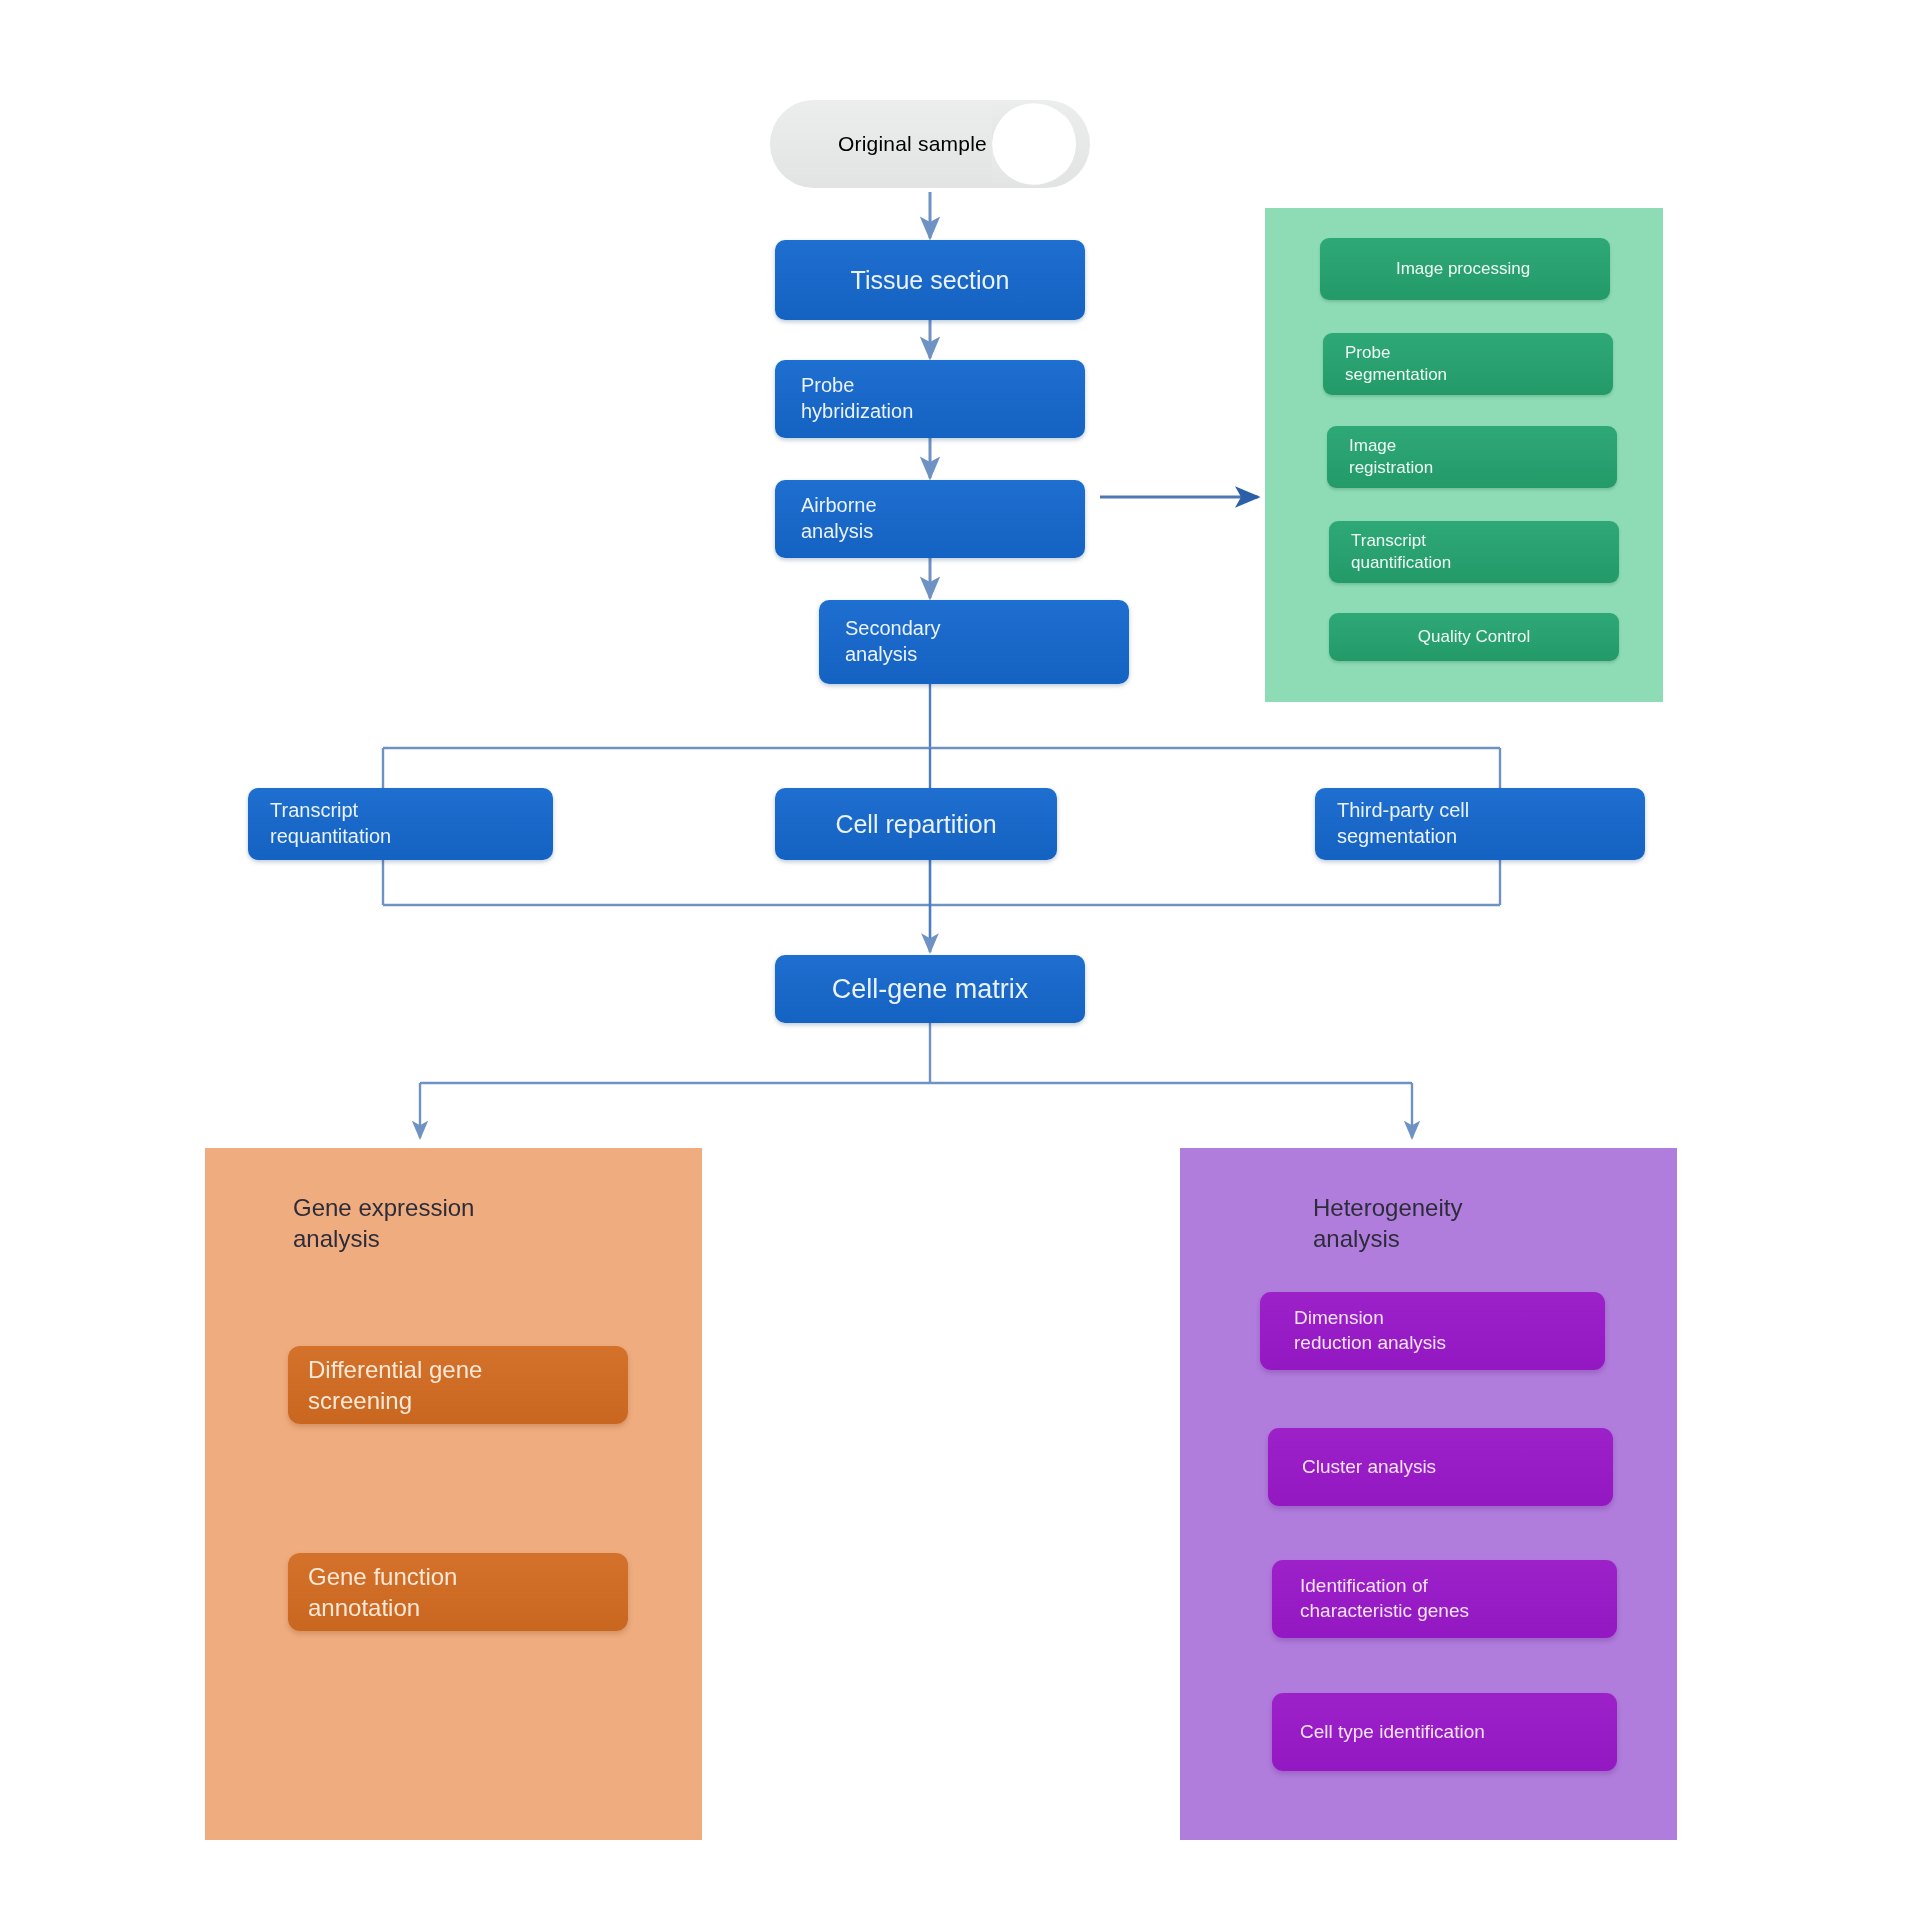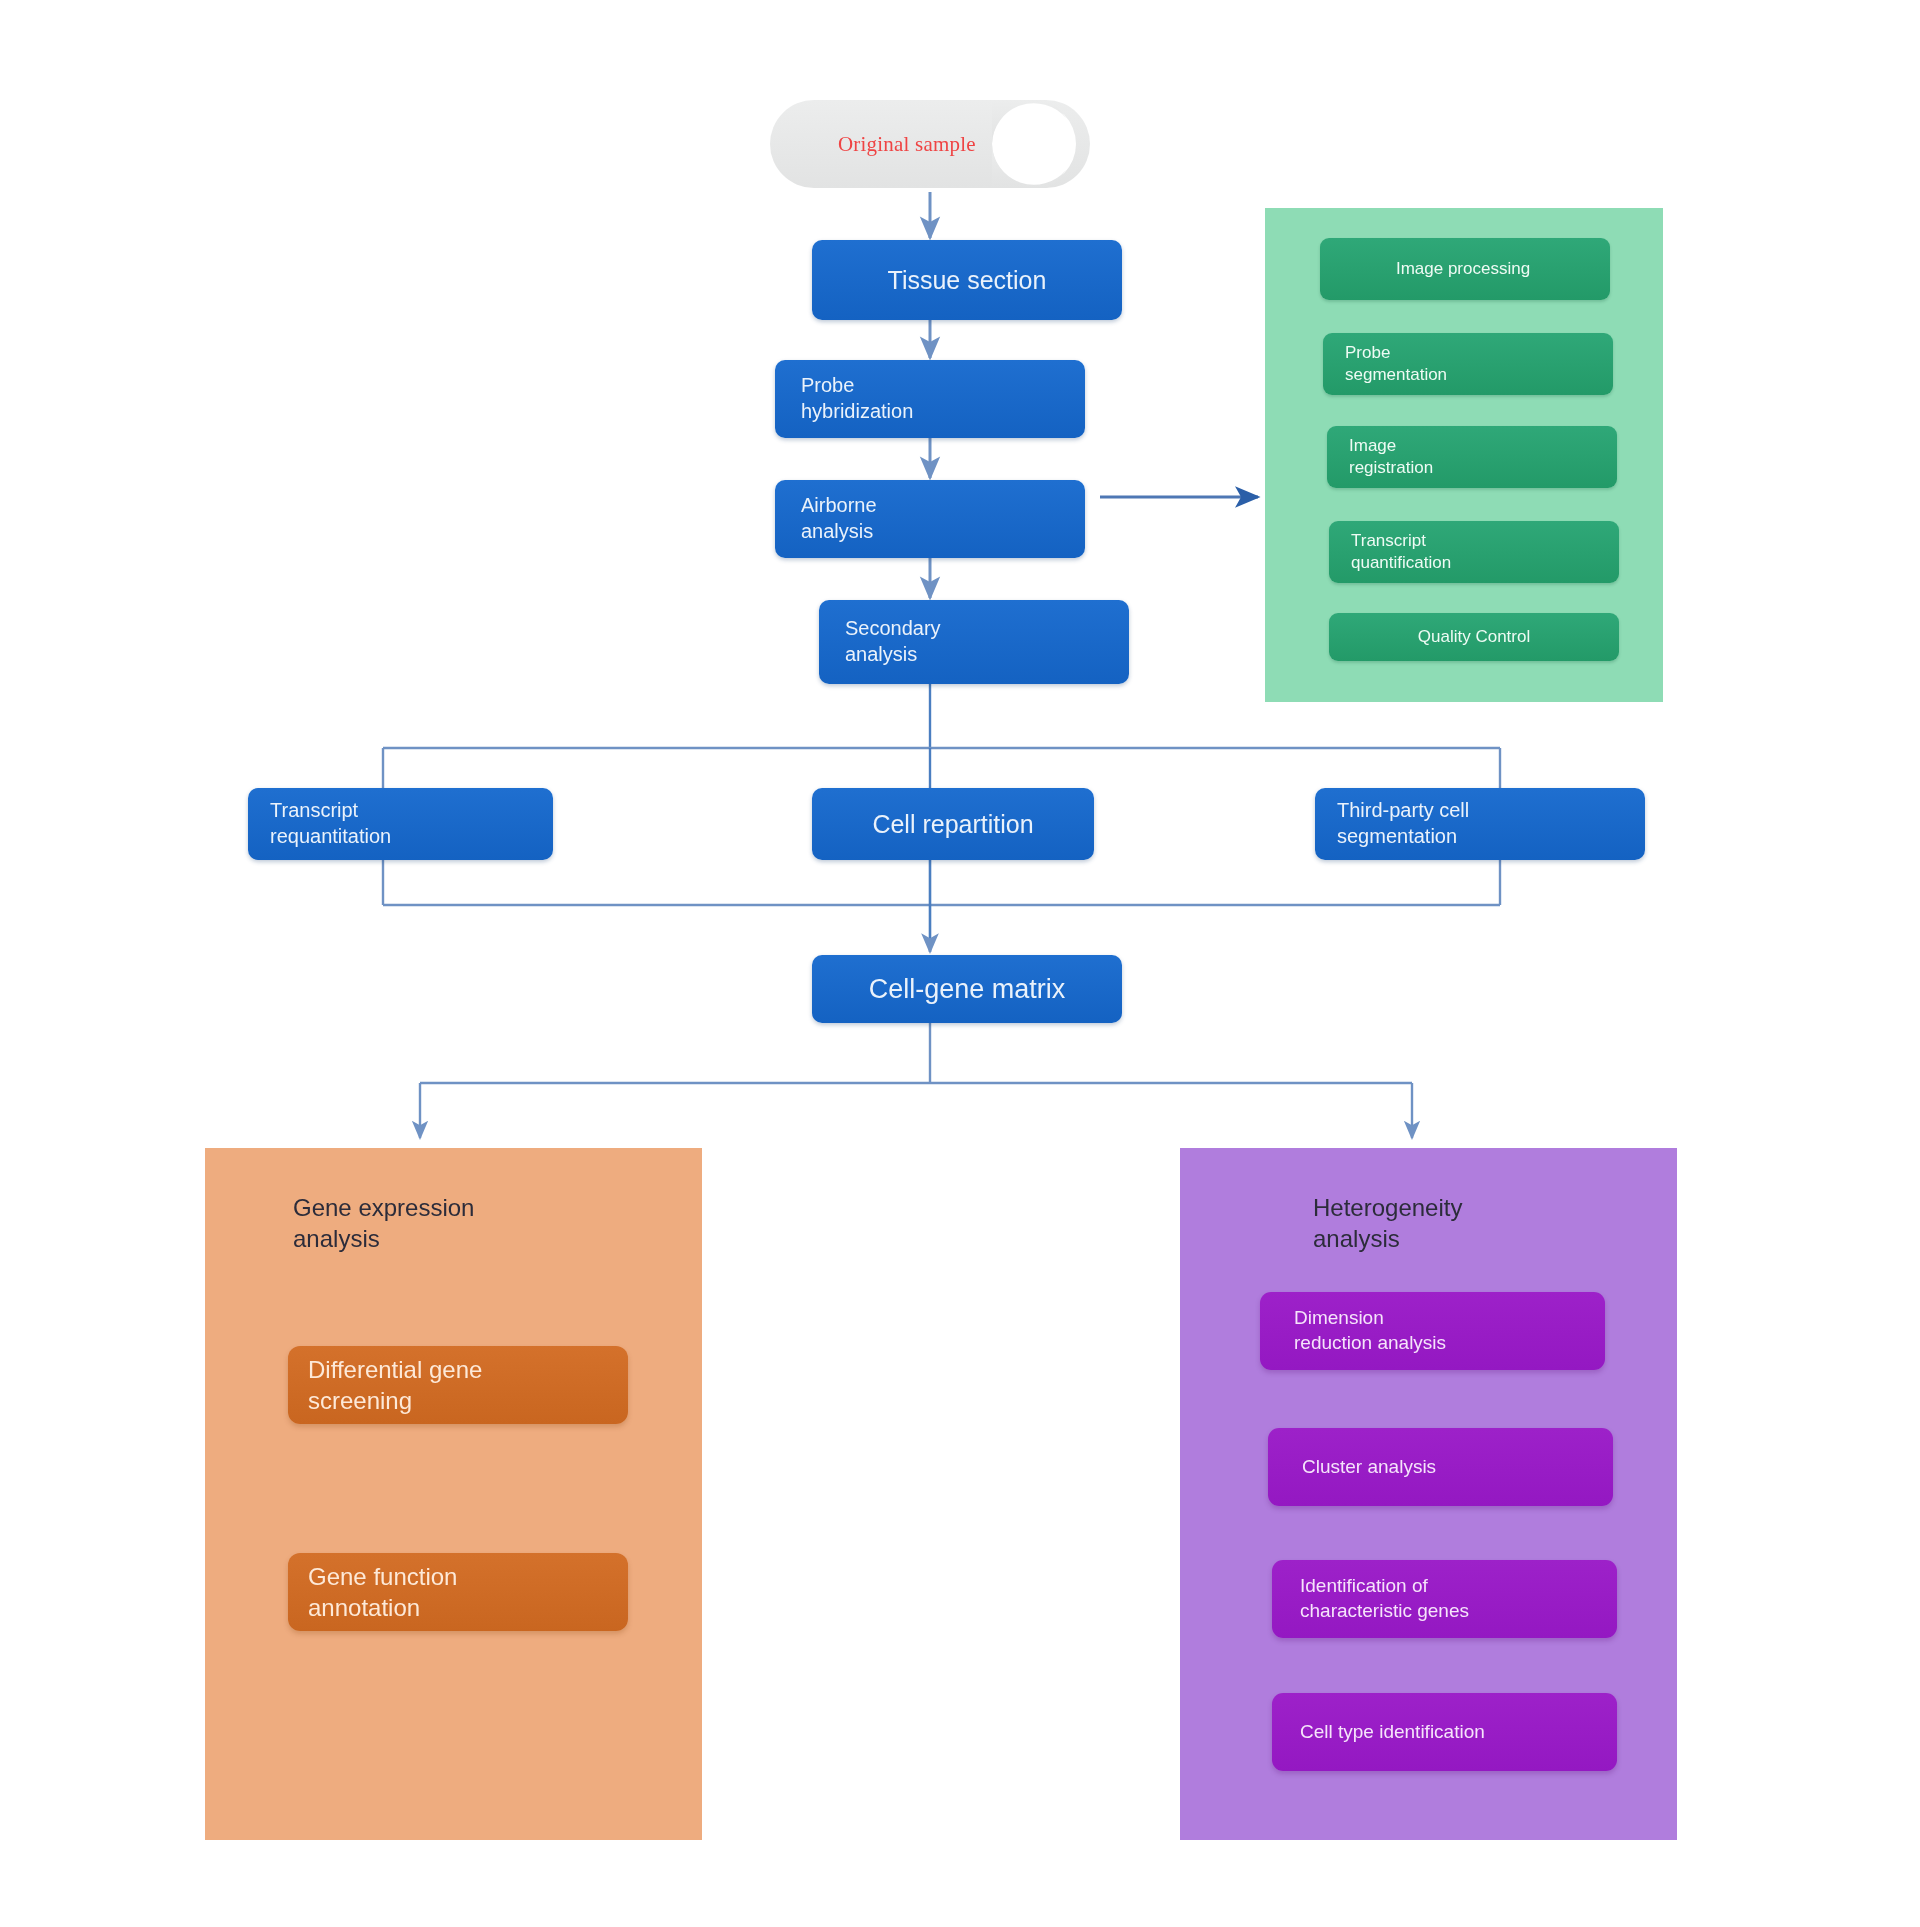--- a/index.html
+++ b/index.html
@@ -36,41 +36,40 @@
     background: linear-gradient(180deg, #1f6fd0 0%, #1462c2 100%);
     border-radius: 10px;
     color: #eaf2fb;
     box-shadow: 0 2px 4px rgba(20,60,110,0.28);
     padding: 0 26px;
   }
   .blue-box .label {
     line-height: 1.28;
     white-space: pre-line;
   }
-  .center-text { justify-content: center; text-align: left; margin-left: 37px; }
+  .center-text { justify-content: center; text-align: left; }
   .left-text { justify-content: flex-start; text-align: left; }
 
   
   #original-sample {
     position: absolute;
     left: 770px;
     top: 100px;
     width: 320px;
     height: 88px;
   }
   #original-sample .pill-text {
     position: absolute;
     left: 68px;
     top: 50%;
     transform: translateY(-50%);
-    color: #ef4444;
+    color: #000000;
     font-size: 21px;
     letter-spacing: .2px;
     white-space: nowrap;
-    font-family: Liberation Serif, serif;
   }
 
   
   .panel {
     position: absolute;
     box-sizing: border-box;
   }
   #green-panel {
     left: 1265px; top: 208px;
     width: 398px; height: 494px;

